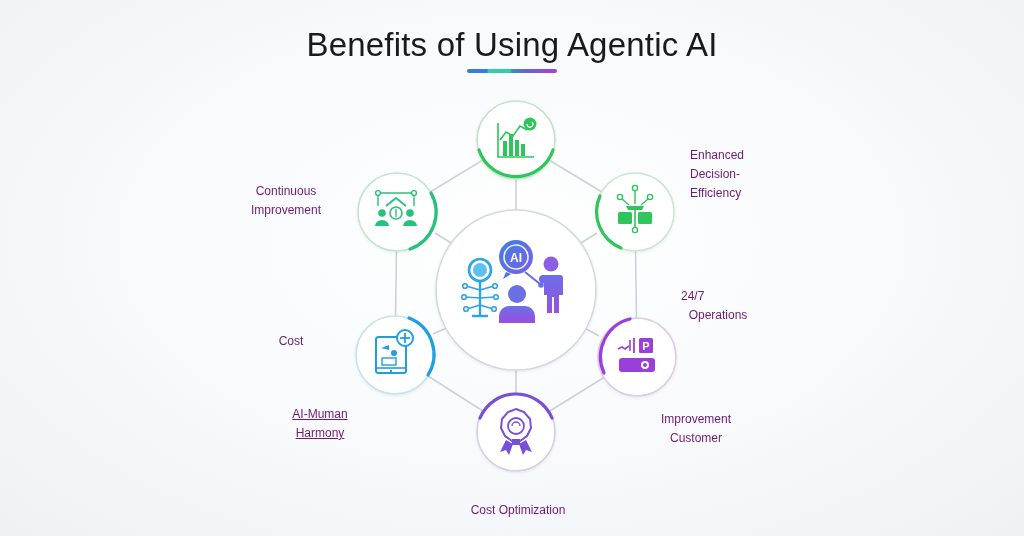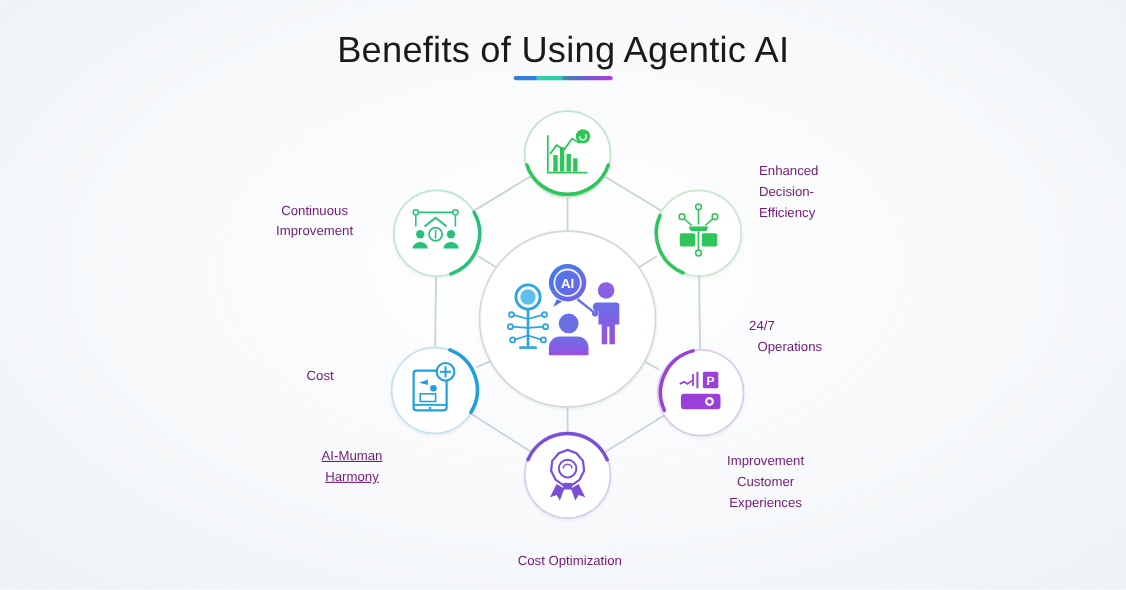--- a/index.html
+++ b/index.html
@@ -202,18 +202,17 @@
 </div>
 
 <div class="label" style="left:668px;top:287px;width:100px;">
   <div style="text-align:left;padding-left:13px;">24/7</div>
   <div>Operations</div>
 </div>
 
 <div class="label" style="left:636px;top:410px;width:120px;">
   <div>Improvement</div>
   <div>Customer</div>
-  <div>Experiences</div>
 </div>
 
 <div class="label" style="left:430px;top:501px;width:176px;">
   <div>Cost Optimization</div>
 </div>
 
 </body></html>

